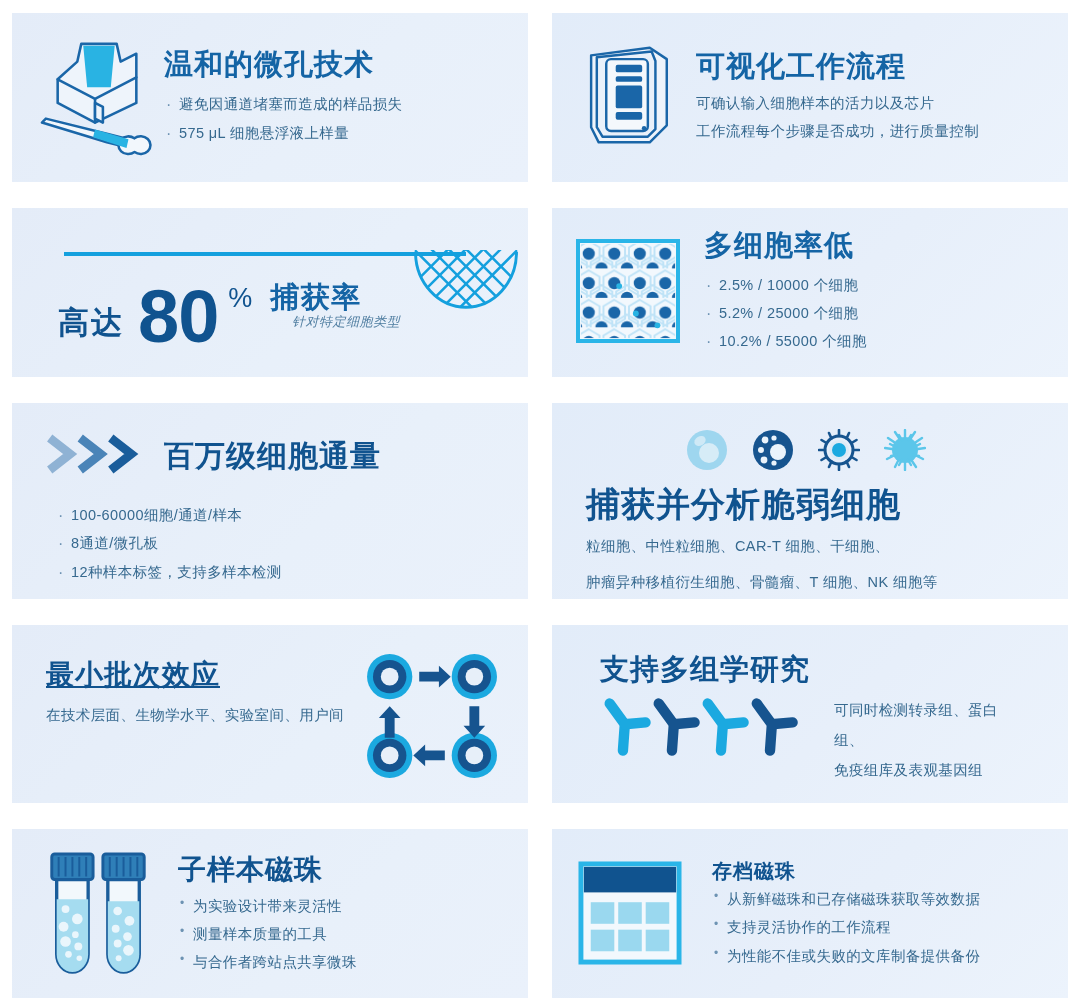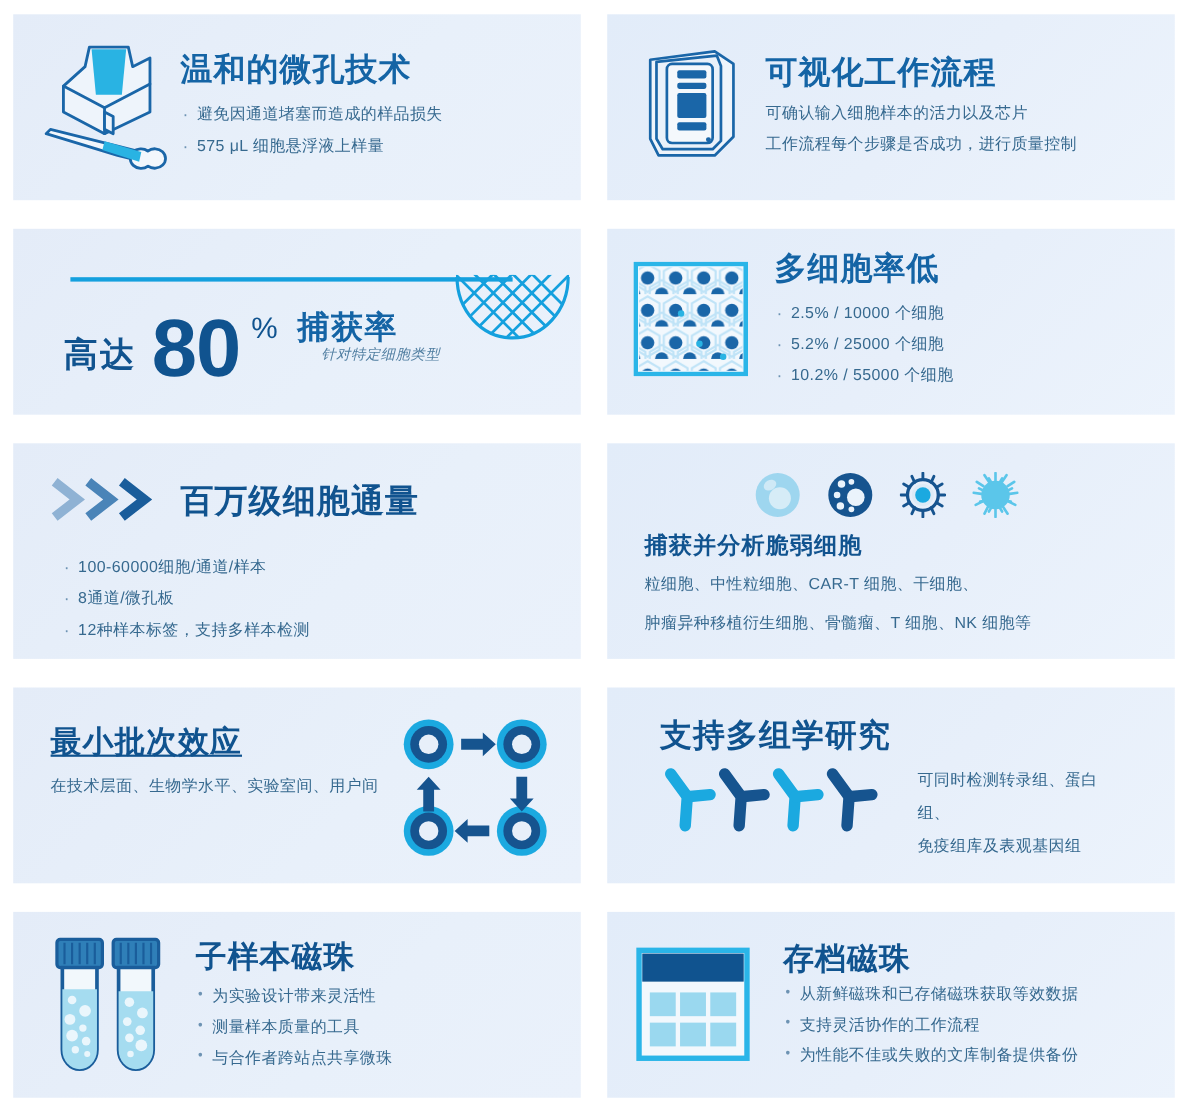--- a/index.html
+++ b/index.html
@@ -96,21 +96,21 @@
 
   
   .c5 { padding: 0 34px; display: block; }
   .c5 .head { display: flex; align-items: center; margin-top: 30px; }
   .c5 .title { font-size: 30px; margin-left: 16px; }
   .c5 .bullets { margin-top: 22px; margin-left: 10px; }
 
   
   .c6 { padding: 0 34px; display: block; }
   .c6 .cellrow { display: flex; gap: 24px; margin-top: 26px; margin-left: 100px; }
-  .c6 .title { font-size: 21px; margin-top: 14px; }
+  .c6 .title { font-size: 34px; margin-top: 14px; }
   .c6 .sub { margin-top: 8px; line-height: 1.95; }
 
   
   .c7 { padding: 0 34px; display: block; position: relative; }
   .c7 .title { font-size: 28px; margin-top: 34px; text-decoration: underline; }
   .c7 .sub { margin-top: 10px; line-height: 2.05; }
   .c7 .flow { position: absolute; right: 26px; top: 28px; }
 
   
   .c8 { padding: 0 48px; display: block; position: relative; }
@@ -119,21 +119,21 @@
   .c8 .sub { margin-left: 26px; line-height: 2.05; }
 
   
   .c9 { padding: 0 26px; }
   .c9 .ico { width: 120px; flex: 0 0 120px; }
   .c9 .body { margin-left: 20px; }
   .c9 .title { margin-bottom: 6px; font-size: 28px; }
   .c10 { padding: 0 26px; }
   .c10 .ico { width: 116px; flex: 0 0 116px; }
   .c10 .body { margin-left: 18px; }
-  .c10 .title { margin-bottom: 2px; font-size: 28px; }
+  .c10 .title { margin-bottom: 2px; font-size: 20px; }
 </style>
 </head>
 <body>
 
 <div class="grid">
 
   <div class="card bg-a c1">
     <div class="ico">
       <svg viewBox="0 0 120 130" width="118" height="128">
         <g fill="none" stroke="#1a66a8" stroke-width="2.6" stroke-linejoin="round" stroke-linecap="round">

